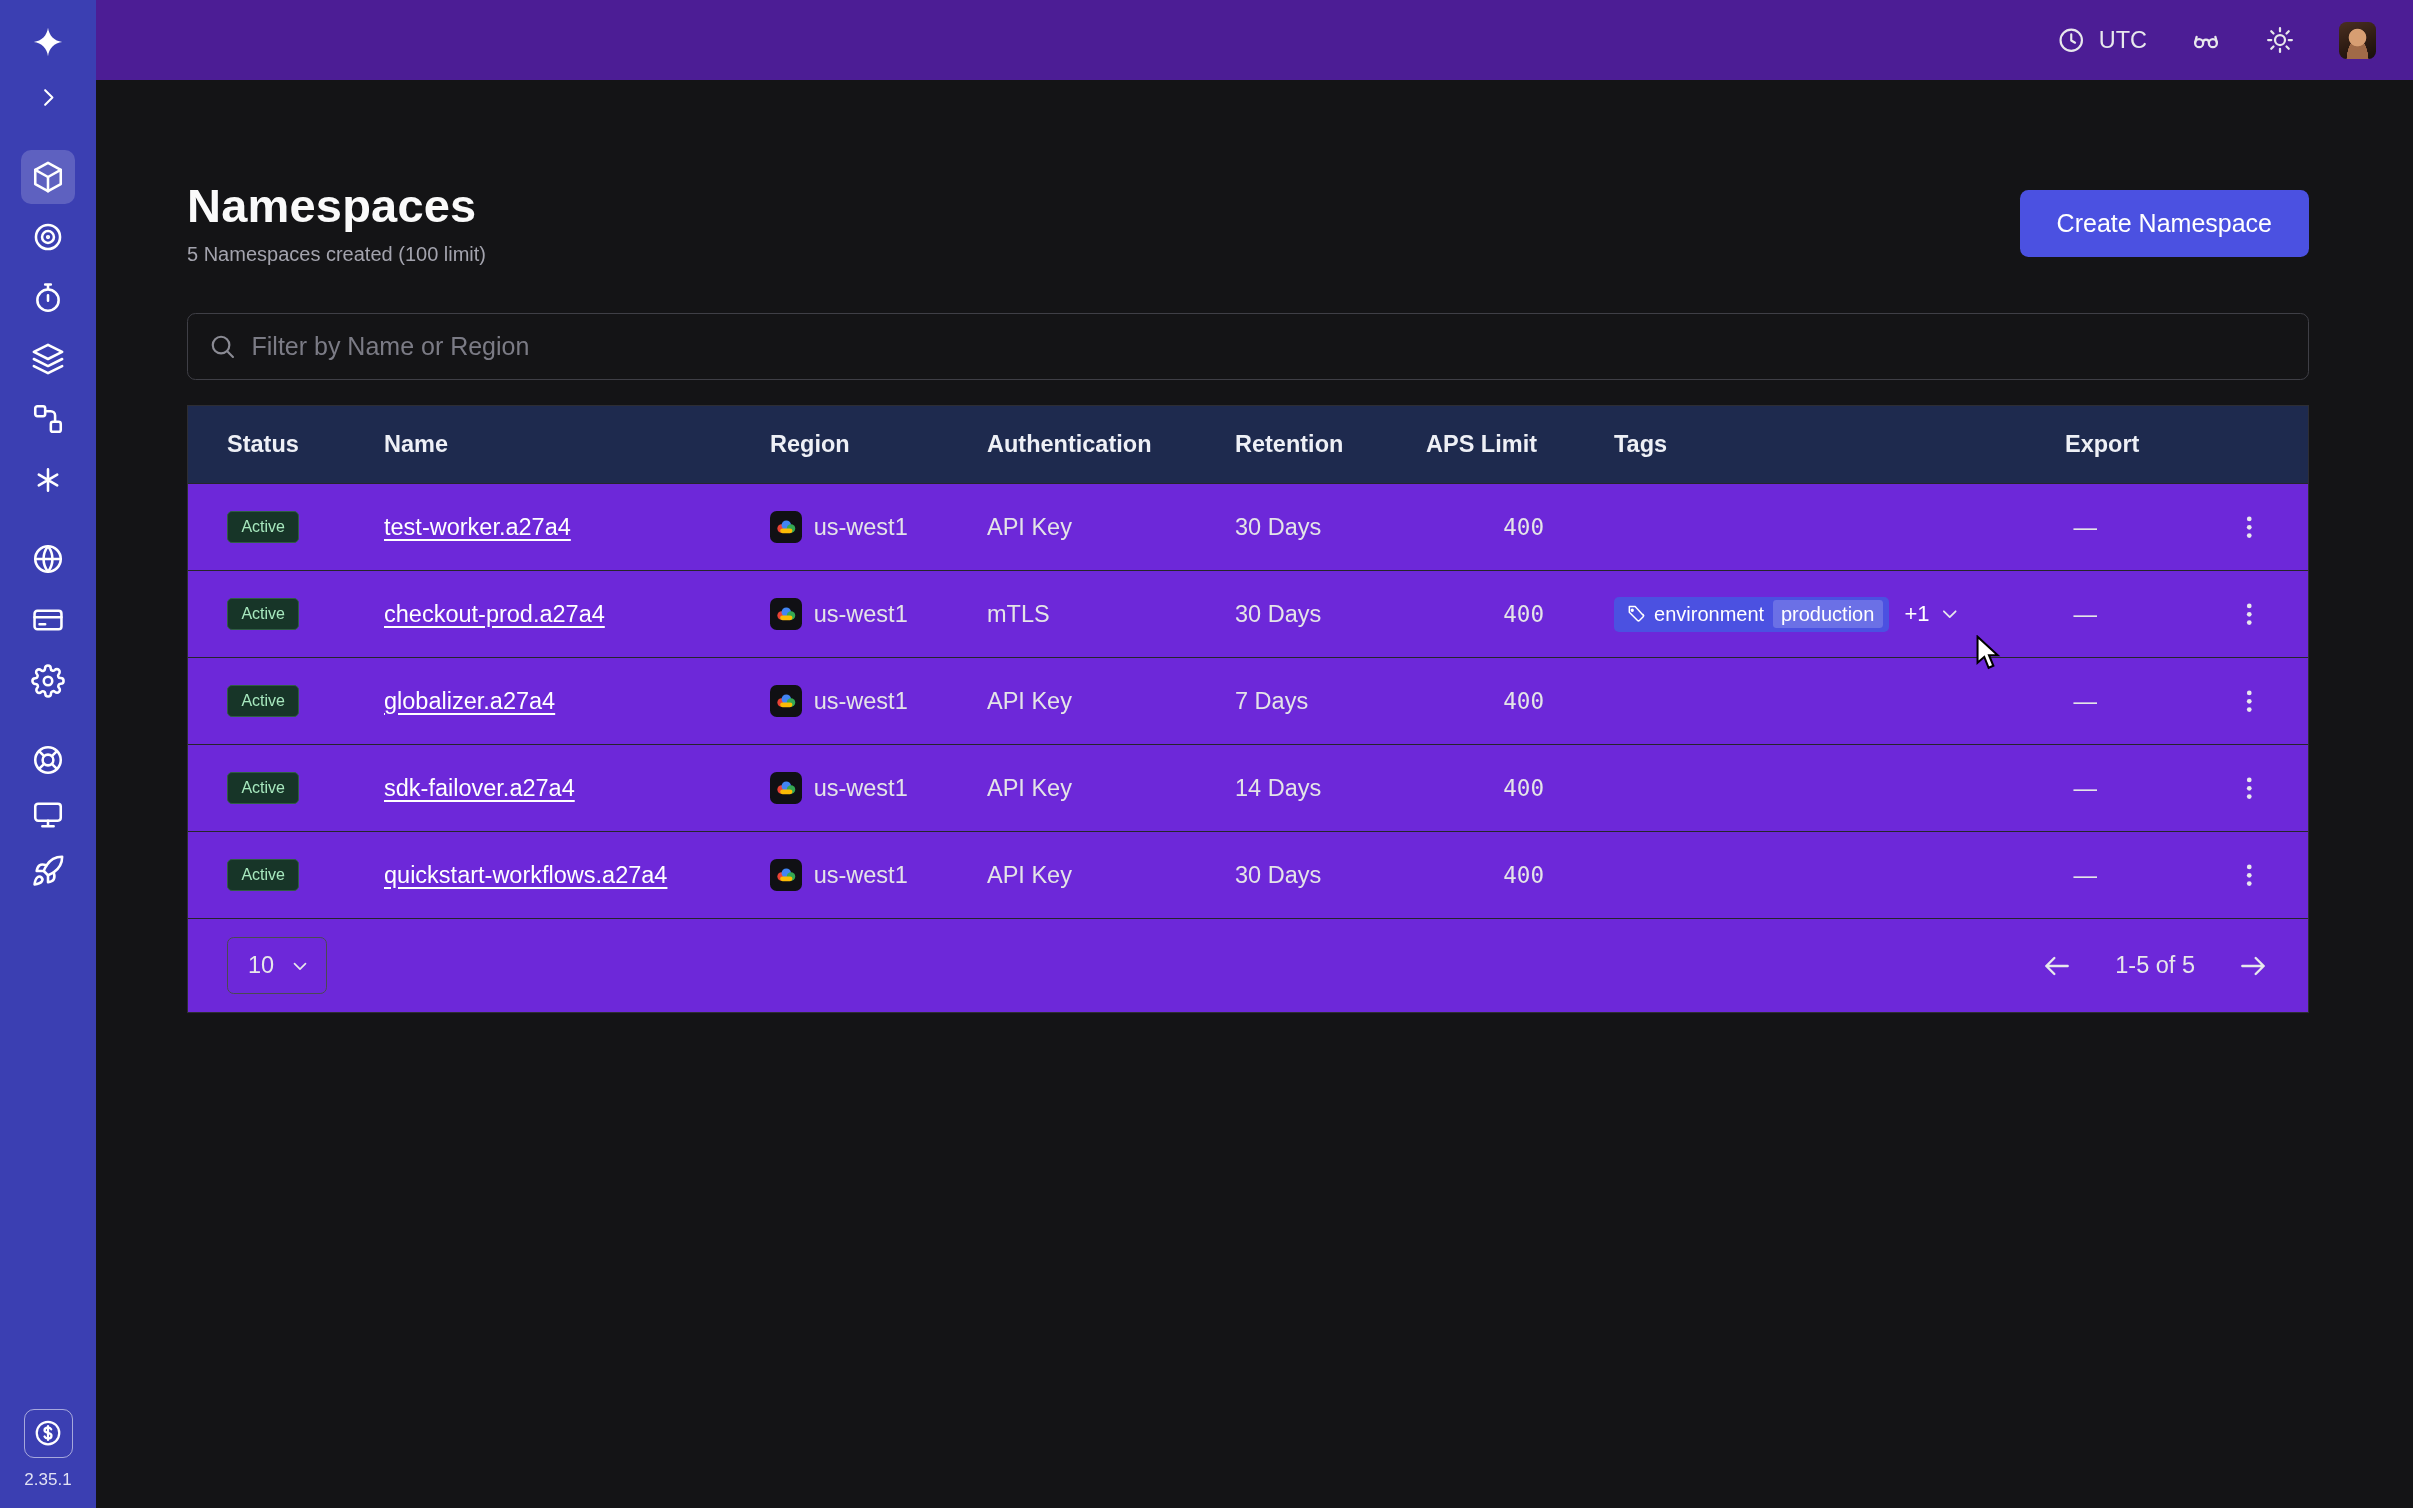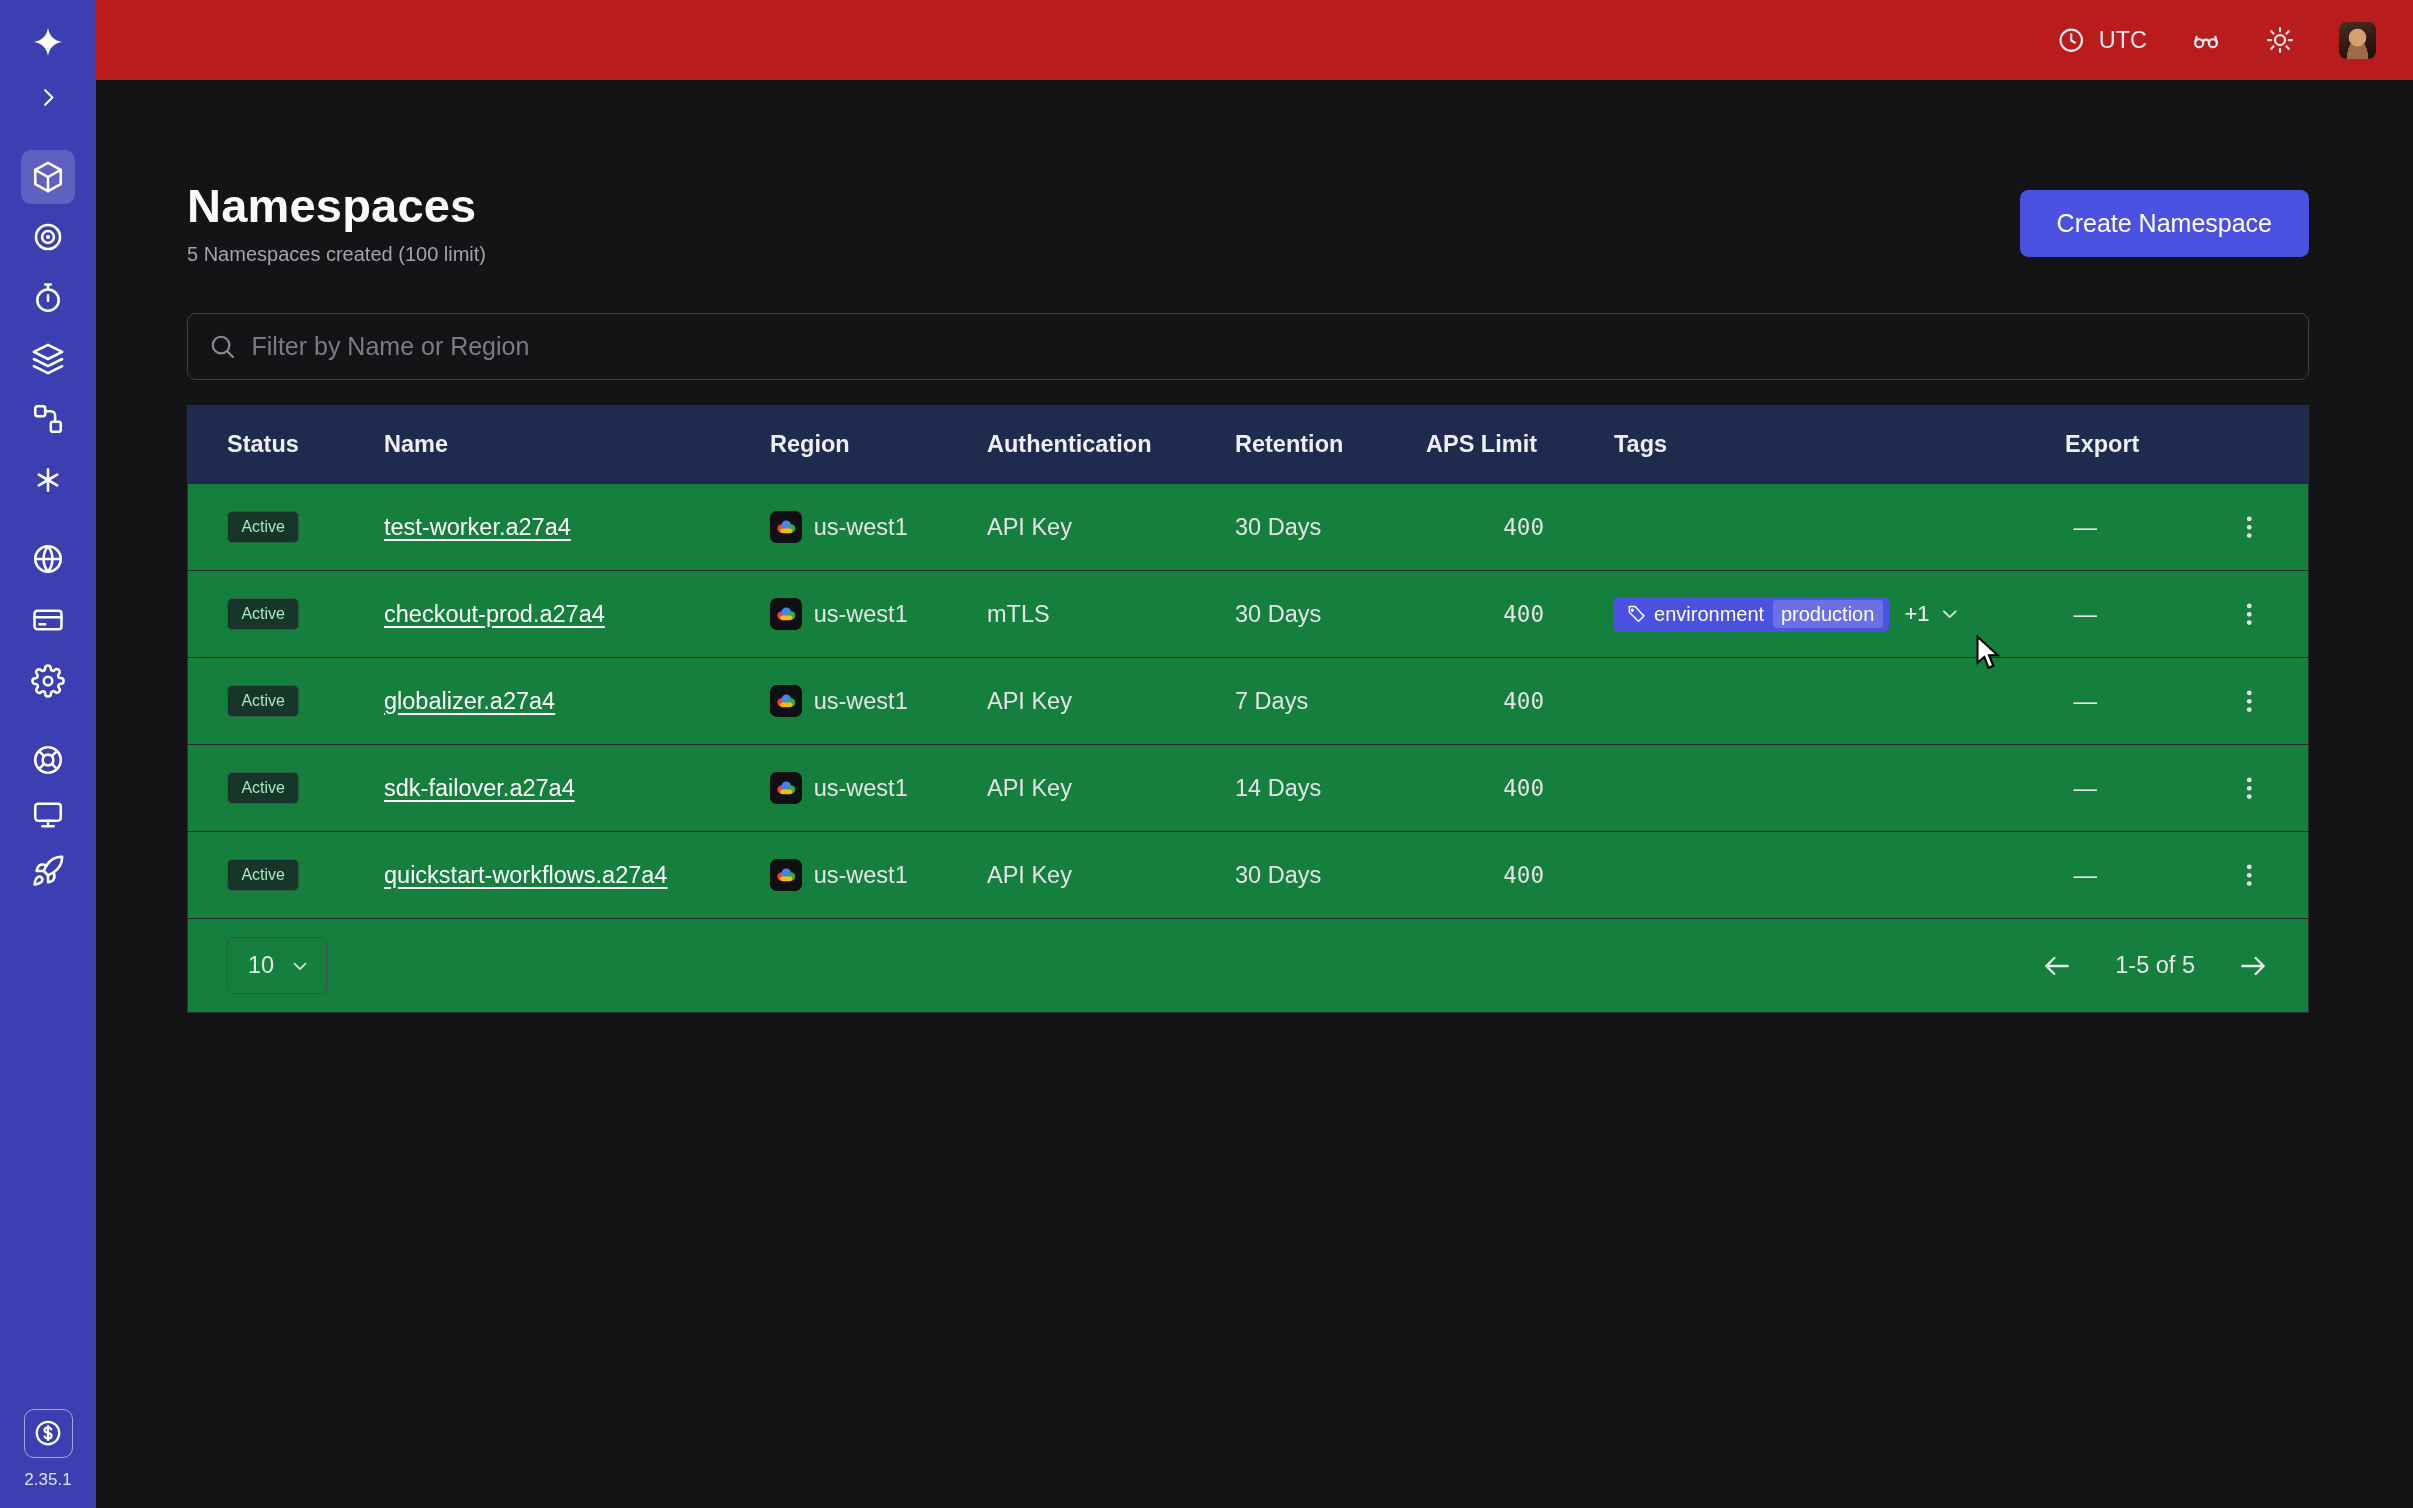--- a/index.html
+++ b/index.html
@@ -19,21 +19,21 @@
   .sb-gap { margin-top:25px; }
   .sb-m { margin-top:6.7px; }
   .sb-m2 { margin-top:1.7px; }
   .sb-bottom { margin-top:auto; display:flex; flex-direction:column; align-items:center; }
   .usage-box { width:49px; height:49px; border:1.7px solid rgba(255,255,255,0.55); border-radius:10px;
     display:flex; align-items:center; justify-content:center; color:#fff; cursor:pointer; background:transparent; }
   .usage-box svg { width:30px; height:30px; }
   .version { margin-top:11.7px; font-size:17px; color:rgba(255,255,255,0.85); }
 
   
-  .topbar { position:fixed; left:77px; top:0; right:0; height:80px; background:#b91c1c;
+  .topbar { position:fixed; left:77px; top:0; right:0; height:80px; background:#4c1d95;
     display:flex; align-items:center; justify-content:flex-end; gap:44px; padding-right:37px; z-index:4; }
   .tz { display:flex; align-items:center; gap:13.4px; color:#e8e8ec; font-size:23.5px; cursor:pointer; }
   .tb-icon { color:#e8e8ec; display:flex; cursor:pointer; background:none; border:none; }
   .tb-icon svg { width:30px; height:30px; }
   .avatar { width:37px; height:37px; border-radius:7.5px; cursor:pointer; overflow:hidden;
     background:
       radial-gradient(circle at 50% 42%, #d79e72 0 8.4px, rgba(0,0,0,0) 9.2px),
       radial-gradient(ellipse at 50% 110%, #a06a48 0 42%, rgba(0,0,0,0) 43%),
       linear-gradient(160deg, #4a2f20 0%, #2b1a12 60%, #17100b 100%); }
 
@@ -46,21 +46,21 @@
     border:none; border-radius:8.4px; font-size:25px; font-family:inherit; cursor:pointer; }
 
   .search { margin-top:47px; height:67px; border:0.8px solid #3f3f46; border-radius:8.4px;
     display:flex; align-items:center; gap:15px; padding:0 20px; background:transparent; }
   .search svg { width:28.5px; height:28.5px; color:#8b8b94; flex:0 0 auto; }
   .search input { flex:1; background:transparent; border:none; outline:none; color:#e7e7ea;
     font-size:25px; font-family:inherit; }
   .search input::placeholder { color:#7b7b85; }
 
   
-  .card { margin-top:25px; border:0.8px solid #2d2d33; background:#15803d; }
+  .card { margin-top:25px; border:0.8px solid #2d2d33; background:#6d28d9; }
   .grid { display:grid; grid-template-columns:157px 386px 217px 248px 191px 188px 451px 1fr;
     align-items:center; padding:0 39px; }
   .thead { background:#1E2A4E; height:77px; font-size:23.5px; font-weight:600; color:#eef0f6; }
   .trow { height:87px; border-top:0.8px solid #26262b; font-size:23.5px; color:#e4e4e7; background:transparent; }
   .cell { display:flex; align-items:center; min-width:0; }
   .badge { display:inline-flex; align-items:center; padding:5.9px 13.4px; border-radius:5px;
     background:#173528; border:0.8px solid #2f5d43; color:#A7E8BE; font-size:16px; }
   .ns-link { color:#ffffff; text-decoration:underline; text-underline-offset:4.2px; cursor:pointer; }
   .region { gap:11.7px; }
   .gcp-box { width:32px; height:32px; border-radius:6.7px; background:#101014; display:flex;

